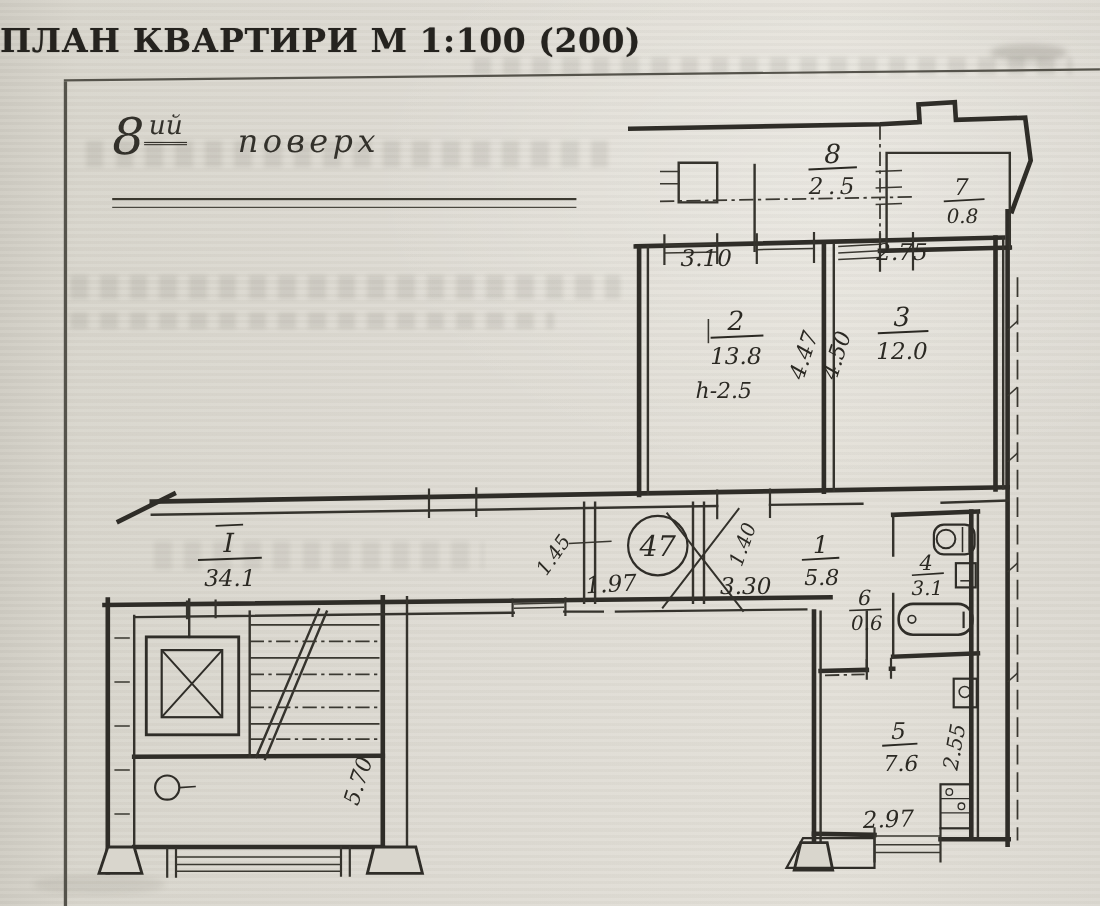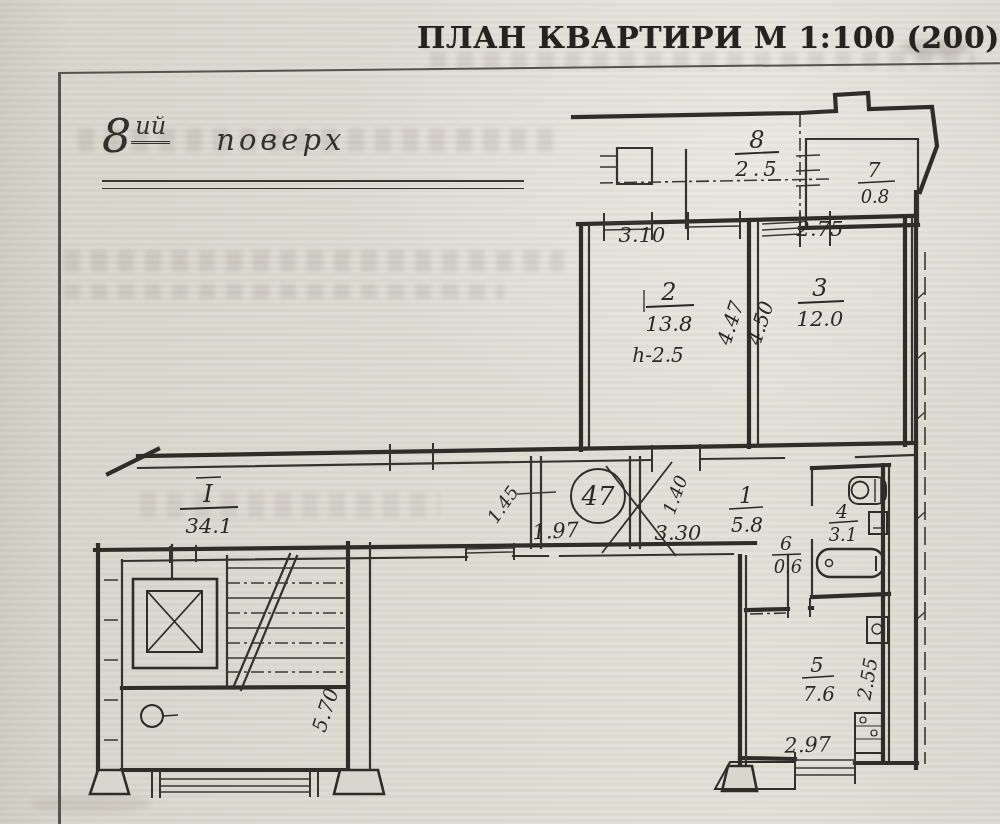--- a/index.html
+++ b/index.html
@@ -18,25 +18,25 @@
   #paper::after{
     content:"";position:absolute;inset:0;
     background:repeating-linear-gradient(180deg, rgba(255,255,255,.04) 0 3px, rgba(40,38,32,.025) 3px 6px);
   }
   .bleed{
     position:absolute;filter:blur(2px);opacity:.55;border-radius:2px;
     background:repeating-linear-gradient(90deg, rgba(72,70,60,.18) 0 16px, rgba(72,70,60,0) 16px 27px);
   }
   .smudge{position:absolute;filter:blur(3px);background:rgba(70,68,58,.18);border-radius:50%;}
   #title{
-    position:absolute;top:20px;left:0;width:1000px;text-align:right;
+    position:absolute;top:20px;left:0;width:1000px;text-align:left;
     font-weight:bold;font-size:30px;letter-spacing:.5px;color:#25231f;
     text-shadow:0 0 1px rgba(37,35,31,.4);
   }
-  #floor-note{position:absolute;left:102px;top:112px;width:440px;color:#33312b;}
+  #floor-note{position:absolute;left:102px;top:100px;width:440px;color:#33312b;}
   #floor-note .num{font-style:italic;font-size:46px;line-height:1;}
   #floor-note .suf{font-style:italic;font-size:24px;vertical-align:18px;border-bottom:3px double #33312b;padding:0 4px 1px;}
   #floor-note .word{font-style:italic;font-size:29px;letter-spacing:4px;margin-left:46px;vertical-align:2px;}
   #floor-underline{position:absolute;left:102px;top:180px;width:422px;height:6px;
     border-top:2px solid #3a382f;border-bottom:1px solid #3a382f;}
   svg text{font-family:"DejaVu Serif",serif;font-style:italic;fill:#2b2923;}
   .edgeline{position:absolute;background:#55534b;}
 </style>
 </head>
 <body>

